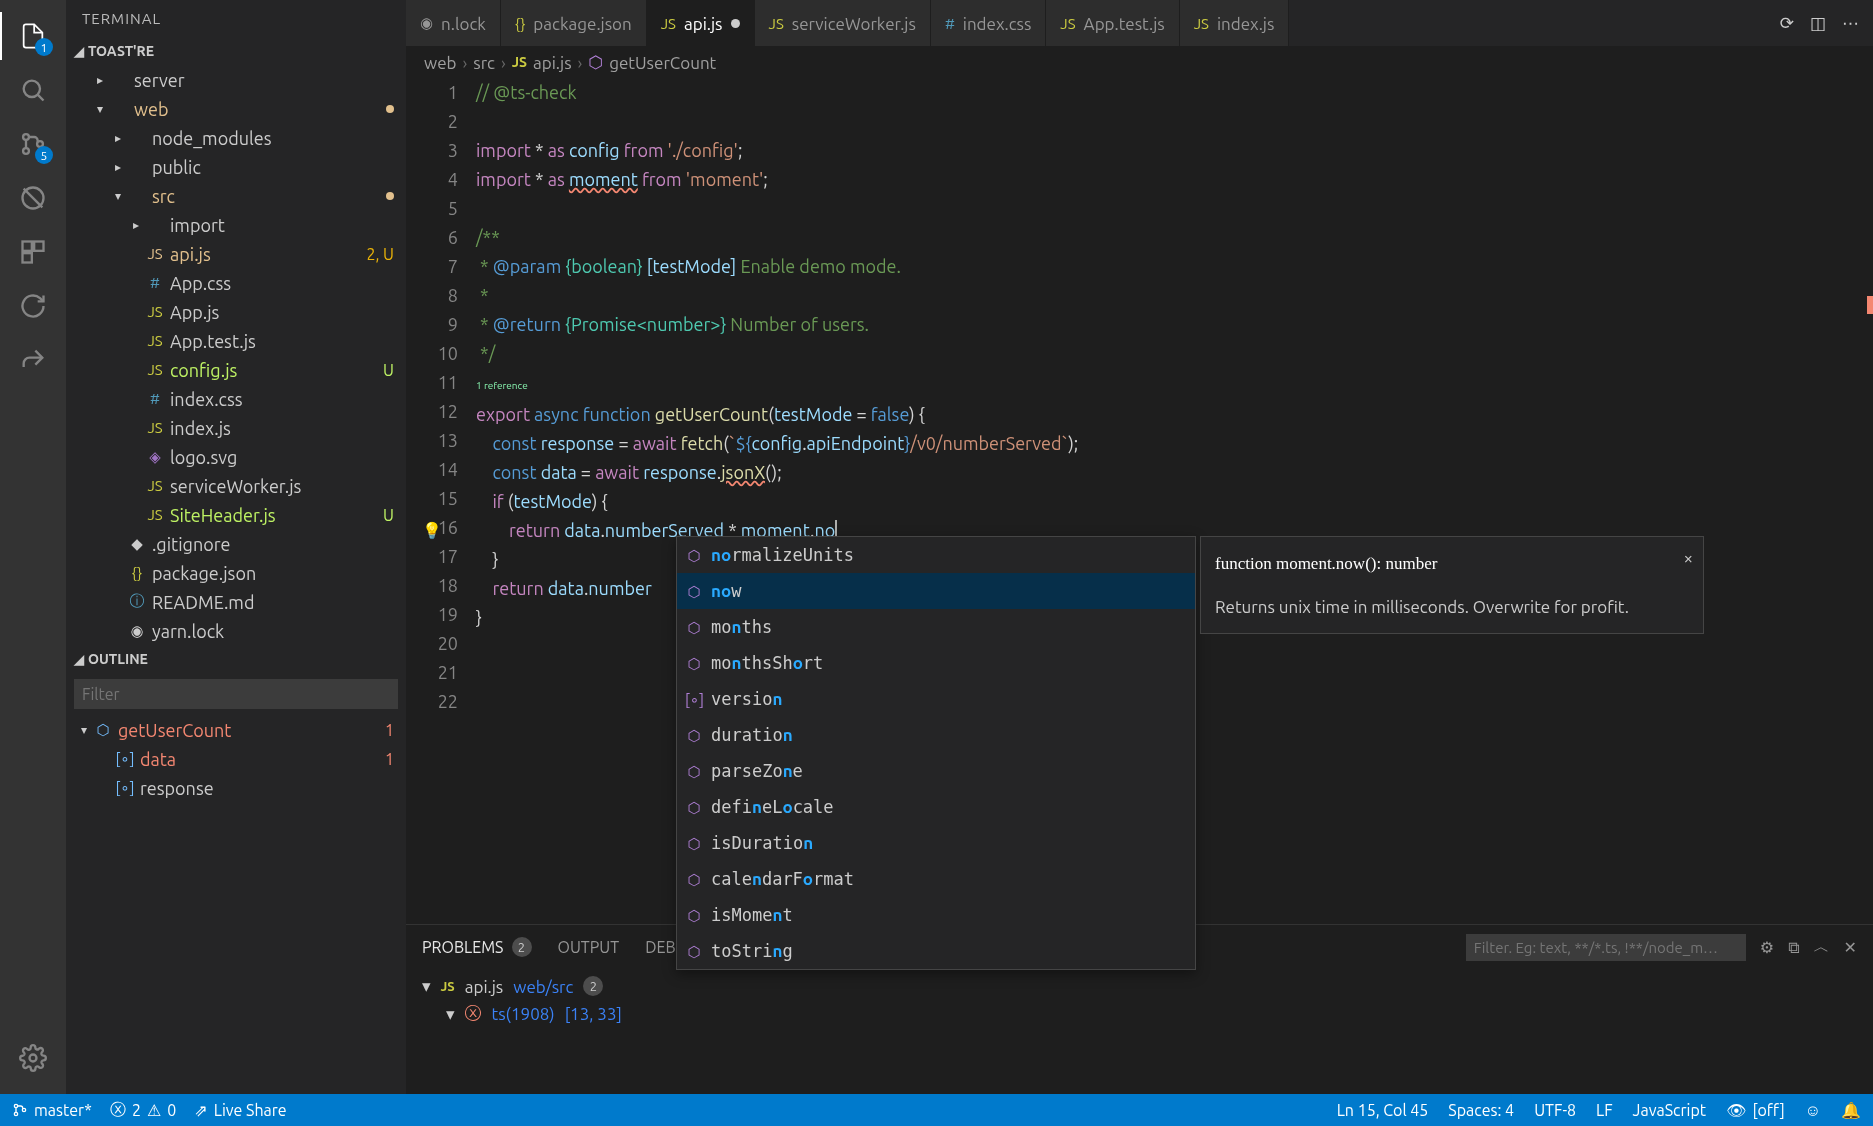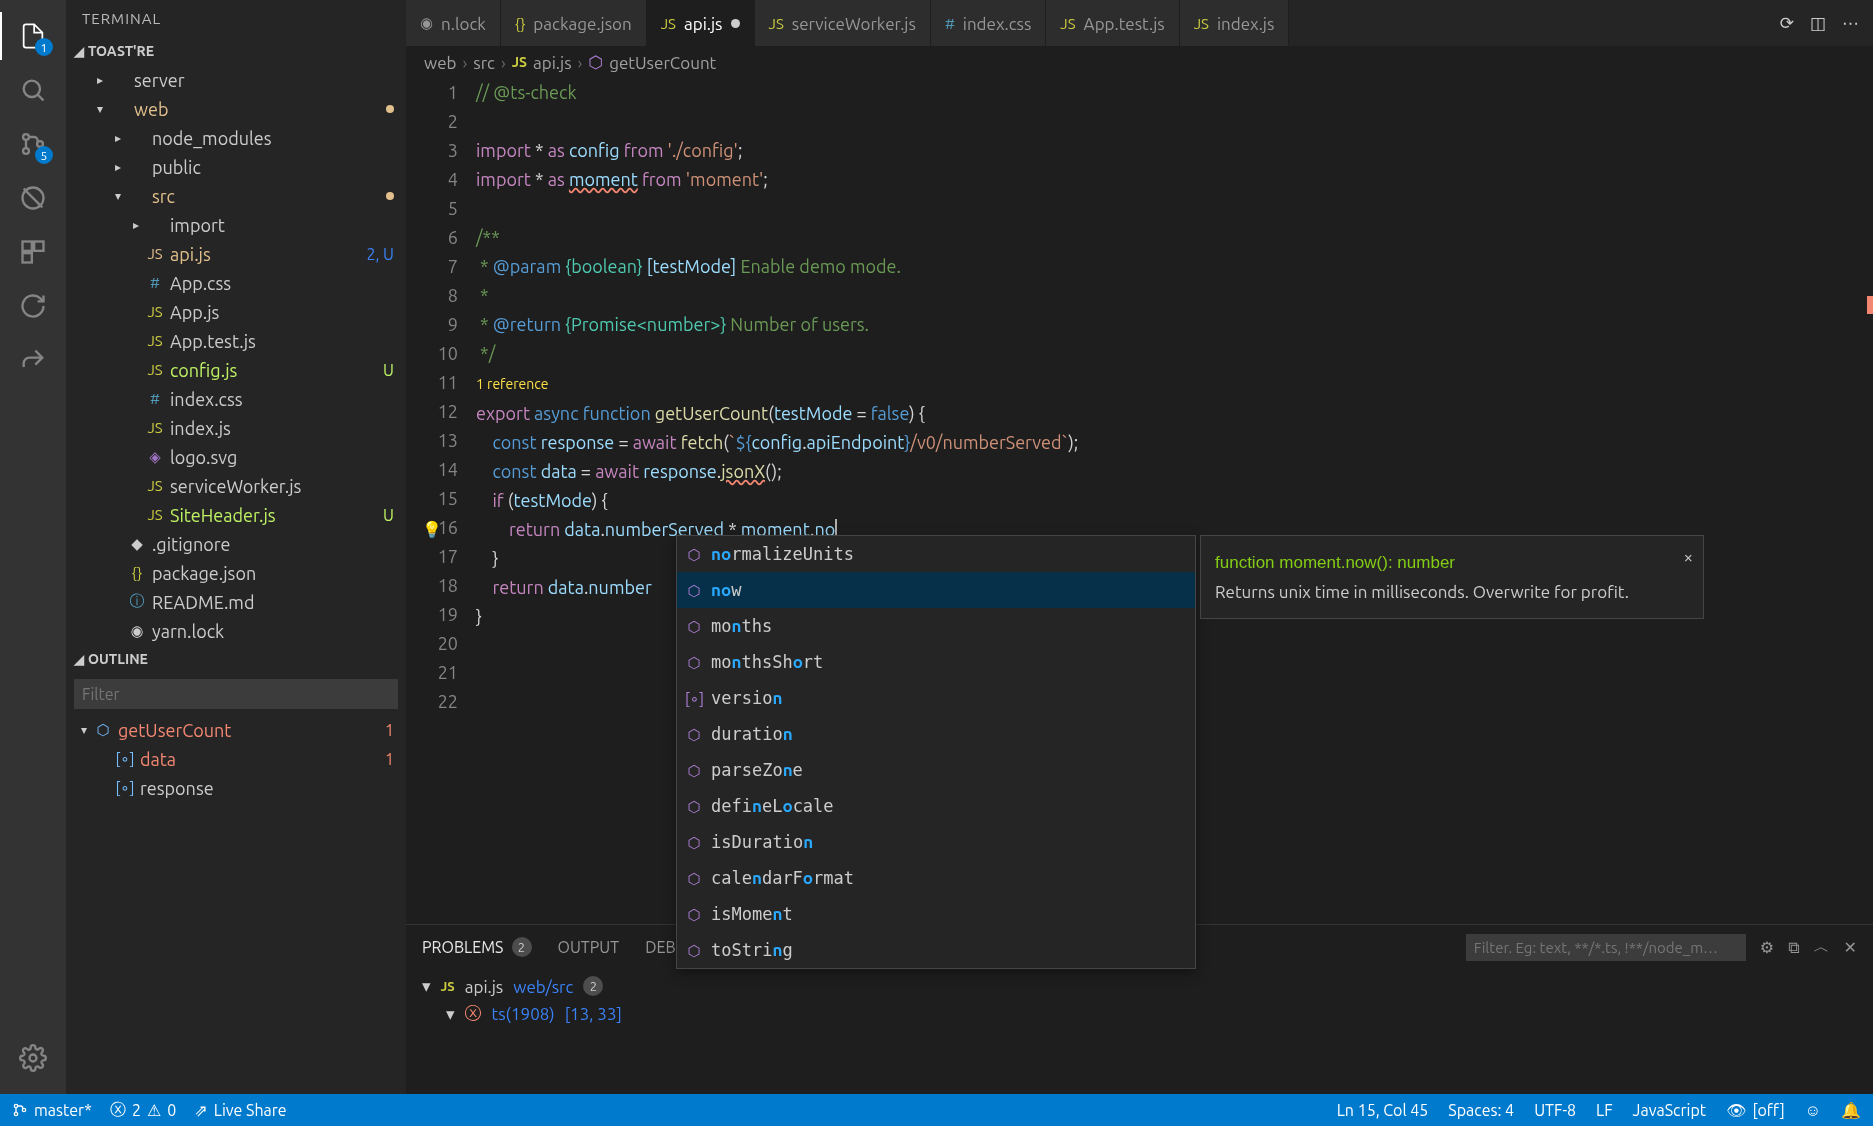--- a/index.html
+++ b/index.html
@@ -17,21 +17,21 @@
 .chev { margin-right:4px; font-size:13px; }
 .tree { flex:0 0 auto; overflow-y:auto; color:#ccc; font-size:18px; }
 .tree-row { display:flex; align-items:center; height:29px; padding-right:12px; cursor:pointer; }
 .tree-row .twisty { width:16px; text-align:center; font-size:12px; color:#ccc; }
 .tree-row .icn { width:22px; text-align:center; font-size:15px; margin-right:4px; }
 .tree-row .label { flex:1; white-space:nowrap; }
 .tree-row .decor { color:#aaa; font-size:16px; }
 .tree-row.mod .label,.tree-row.mod .icn,.tree-row.mod .decor { color:#e2c08d; }
 .tree-row.untracked .label,.tree-row.untracked .decor { color:#bef264; }
 .tree-row.untracked .icn { color:#cbcb41; }
-.tree-row.err .decor { color:#3b82f6; }
+.tree-row.err .decor { color:#eab308; }
 .dot { width:8px; height:8px; border-radius:50%; background:#e2c08d; margin-left:auto; }
 .js-ic{color:#cbcb41}.css-ic{color:#519aba}.json-ic{color:#cbcb41}.svg-ic{color:#a074c4}.md-ic{color:#519aba}
 .outline-sec{flex:1;display:flex;flex-direction:column;min-height:0}
 .filter-box{margin:6px 8px;text-decoration:underline;}
 .filter-box input{width:100%;background:#3c3c3c;border:none;color:#ccc;padding:6px 8px;font-size:16px;outline:none}
 .outline-tree .tree-row .cnt{color:#f48771;font-size:16px}
 .outline-tree .tree-row .label{color:#ccc}
 .outline-tree .tree-row.err .label{color:#f48771}
 
 .editor-area{flex:1;display:flex;flex-direction:column;min-width:0;background:#1e1e1e}
@@ -41,32 +41,32 @@
 .tab .tab-ic{font-size:15px}
 .tab .mod-dot{width:9px;height:9px;border-radius:50%;background:#ccc}
 .tab-actions{margin-left:auto;display:flex;align-items:center;gap:16px;padding:0 14px;color:#ccc}
 .breadcrumb{display:flex;align-items:center;padding:4px 18px;font-size:17px;color:#a0a0a0;gap:6px;height:32px}
 .breadcrumb .sep{color:#666}
 .code-wrap{flex:1;display:flex;position:relative;font-family:Menlo,Consolas,monospace;font-size:18px;line-height:29px}
 .gutter{width:70px;text-align:right;color:#858585;padding-right:18px;user-select:none}
 .code{flex:1;position:relative;white-space:pre;color:#d4d4d4}
 .cm{color:#6a9955}.kw{color:#c586c0}.kw2{color:#569cd6}.fn{color:#dcdcaa}.str{color:#ce9178}.ty{color:#4ec9b0}.vr{color:#9cdcfe}.op{color:#d4d4d4}
 .bulb{position:absolute;left:-54px;color:#ffcc00;font-size:16px}
-.codelens{color:#fde047;font-size:14px;padding-left:0}
+.codelens{color:#86efac;font-size:10px;padding-left:0}
 .err-sq{text-decoration:underline wavy #f48771}
 .cursor-caret{border-right:2px solid #aeafad}
 .suggest{position:absolute;top:20px;left:200px;background:#252526;border:1px solid #454545;width:520px;box-shadow:0 4px 12px rgba(0,0,0,.4);font-size:17px;z-index:10}
 .sug-row{display:flex;align-items:center;padding:3px 8px;gap:8px;color:#ccc;cursor:pointer}
 .sug-row.sel{background:#062f4a}
 .sug-row .si{color:#b180d7;font-size:15px;width:18px;text-align:center}
 .sug-row .sl{font-family:Menlo,monospace}
 .sug-row .hl{color:#2aaaff;font-weight:600}
 .docbox{position:absolute;top:20px;left:724px;width:504px;background:#252526;border:1px solid #454545;padding:12px 14px;font-size:17px;color:#ccc;z-index:10}
 .docbox .close{position:absolute;top:6px;right:10px;color:#ccc;cursor:pointer}
-.docbox .sig{font-family:Liberation Sans, sans-serif;color:#84cc16;}
+.docbox .sig{font-family:Liberation Serif, serif;color:#ffffff;margin-bottom:14px}
 .minimap-err{position:absolute;right:0;top:218px;width:6px;height:18px;background:#f48771}
 
 .panel{height:170px;background:#1e1e1e;border-top:1px solid #333;display:flex;flex-direction:column}
 .panel-tabs{display:flex;align-items:center;padding:0 16px;height:44px;gap:26px;font-size:16px;color:#969696}
 .panel-tabs .ptab{cursor:pointer;display:flex;align-items:center;gap:8px}
 .panel-tabs .ptab.active{color:#e7e7e7}
 .cnt-badge{background:#4d4d4d;color:#ccc;border-radius:10px;min-width:20px;height:20px;display:inline-flex;align-items:center;justify-content:center;font-size:13px;padding:0 6px}
 .panel-tabs .right{margin-left:auto;display:flex;align-items:center;gap:14px}
 .panel-tabs input{background:#3c3c3c;border:none;color:#ccc;padding:5px 8px;width:280px;font-size:15px;outline:none}
 .panel-body{flex:1;overflow:auto;padding:4px 16px;font-size:17px;color:#ccc}

